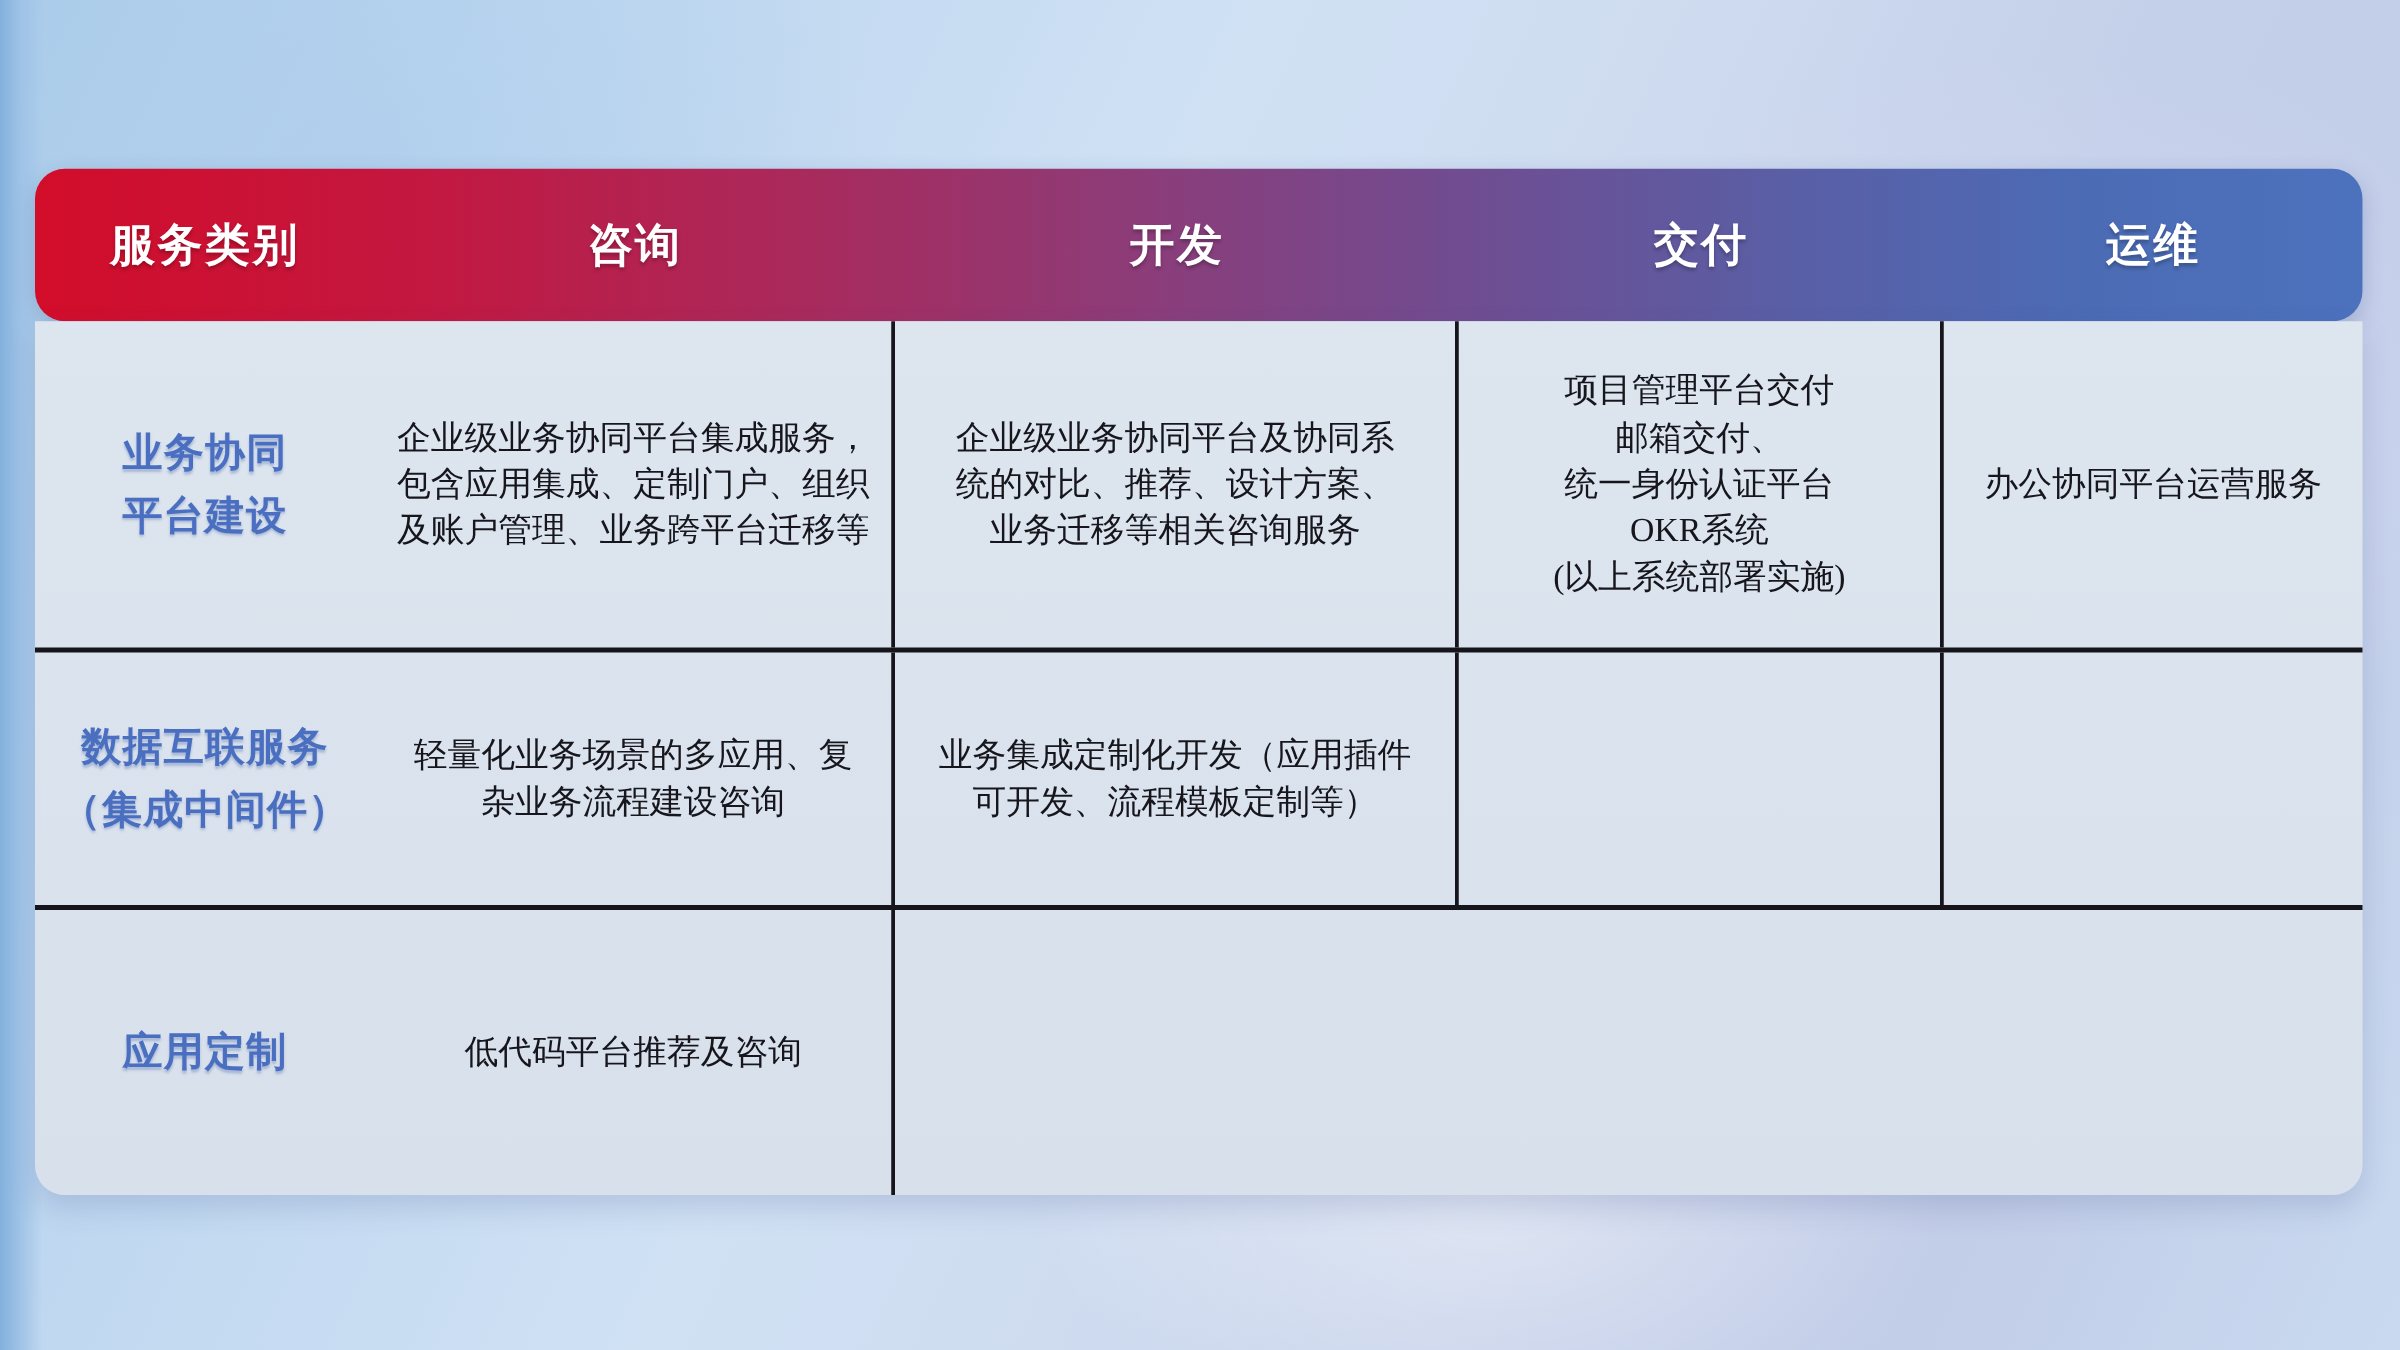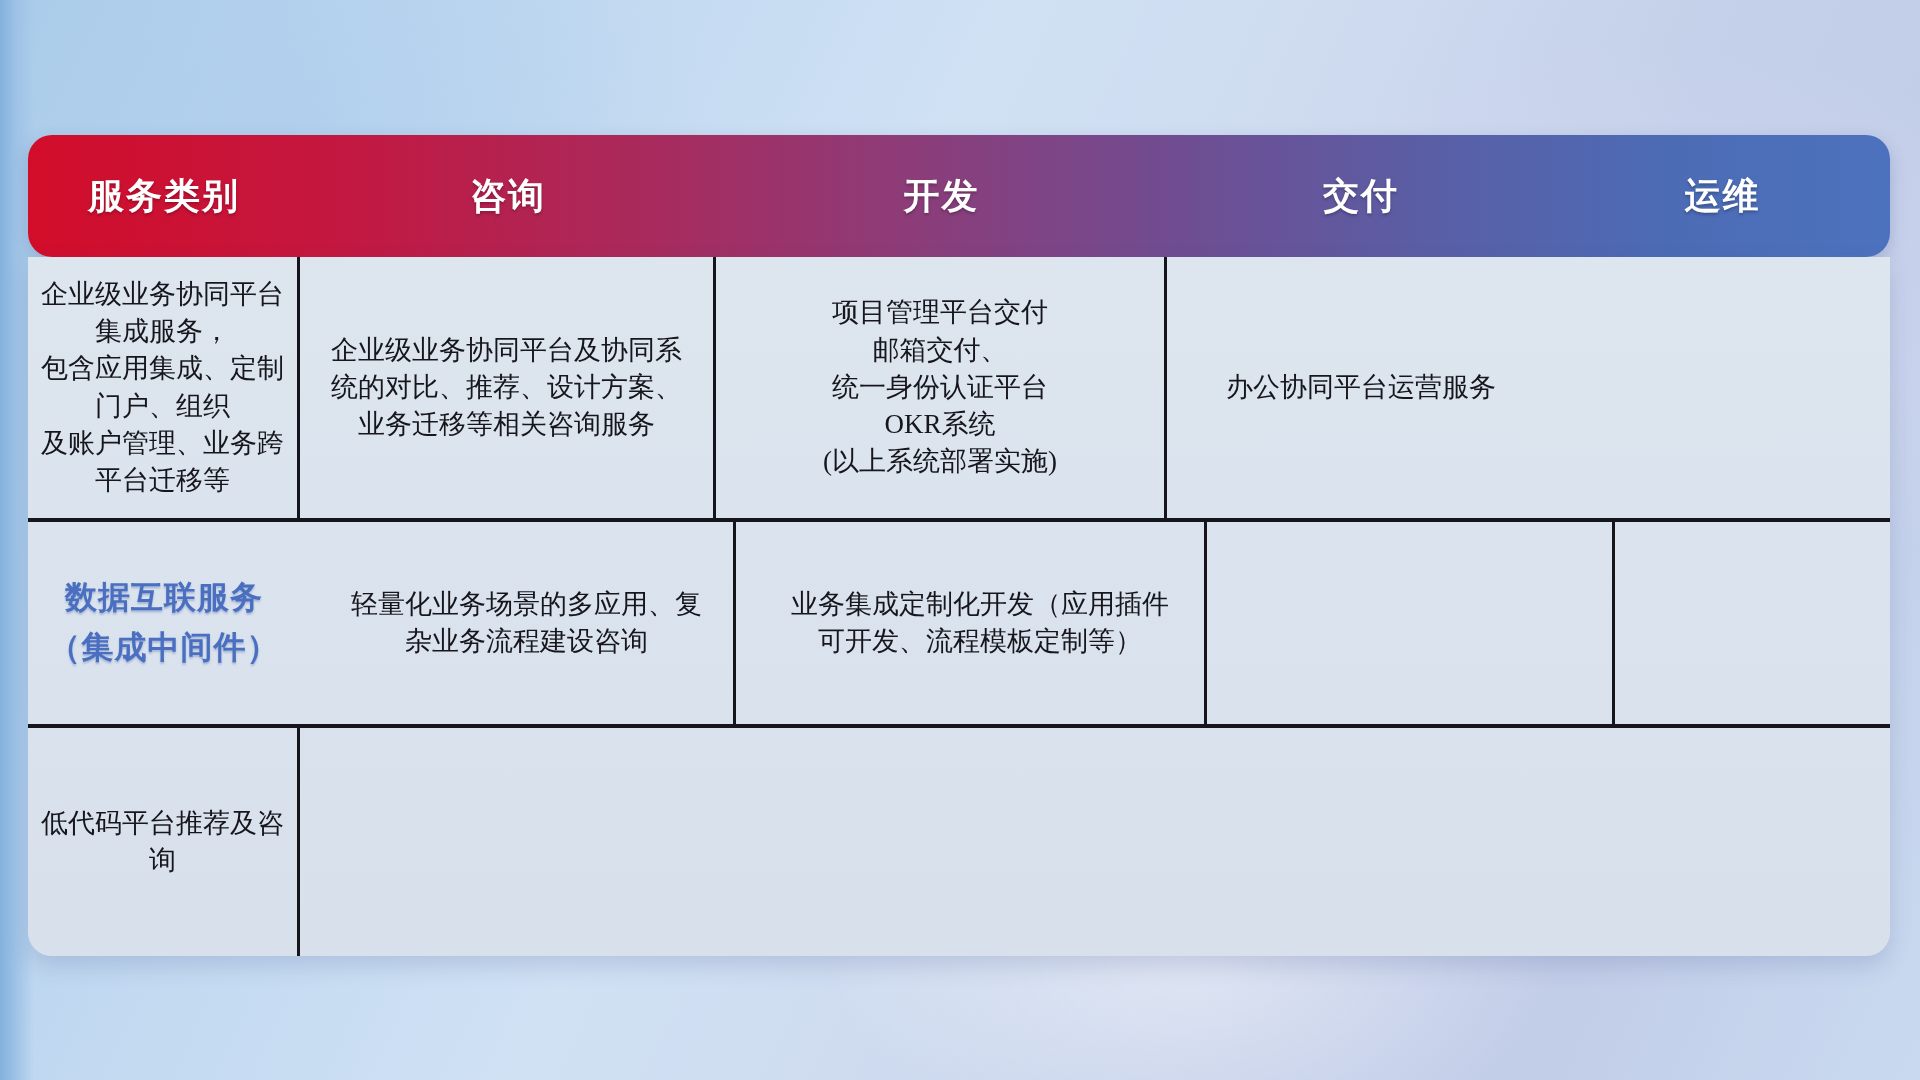--- a/index.html
+++ b/index.html
@@ -50,21 +50,21 @@
     text-align:center;white-space:pre-line;
     font-size:27px;line-height:1.38;color:#16161c;
     padding:14px 10px;box-sizing:border-box;font-family:Liberation Serif, serif;
   }
   .td.vline{border-right:3px solid #15151b;}
   .td.cat{
     color:#4a6fc0;font-weight:bold;font-size:32px;line-height:1.55;
     text-shadow:0 2px 2px rgba(70,100,170,.35);letter-spacing:1px;
   }
   .r1{height:261px;}
-  .r2{height:202px;gap:20px;}
+  .r2{height:202px;}
   .r3{height:228px;}
 </style>
 </head>
 <body>
 
 <div class="bg"></div>
 <div class="bg-glow"></div>
 <div class="bg-left-strip"></div>
 
 <div class="tbl">
@@ -73,20 +73,22 @@
     <div class="th">服务类别</div>
     <div class="th">咨询</div>
     <div class="th">开发</div>
     <div class="th">交付</div>
     <div class="th">运维</div>
   </div>
 
   <div class="tbody">
 
     <div class="trow sep r1">
+      <div class="td cat">业务协同
+平台建设</div>
       <div class="td vline">企业级业务协同平台集成服务，
 包含应用集成、定制门户、组织
 及账户管理、业务跨平台迁移等</div>
       <div class="td vline">企业级业务协同平台及协同系
 统的对比、推荐、设计方案、
 业务迁移等相关咨询服务</div>
       <div class="td vline">项目管理平台交付
 邮箱交付、
 统一身份认证平台
 OKR系统
@@ -99,18 +101,19 @@
 （集成中间件）</div>
       <div class="td vline">轻量化业务场景的多应用、复
 杂业务流程建设咨询</div>
       <div class="td vline">业务集成定制化开发（应用插件
 可开发、流程模板定制等）</div>
       <div class="td vline"></div>
       <div class="td"></div>
     </div>
 
     <div class="trow r3">
+      <div class="td cat">应用定制</div>
       <div class="td vline">低代码平台推荐及咨询</div>
       <div class="td"></div>
     </div>
 
   </div>
 </div>
 
 </body></html>

